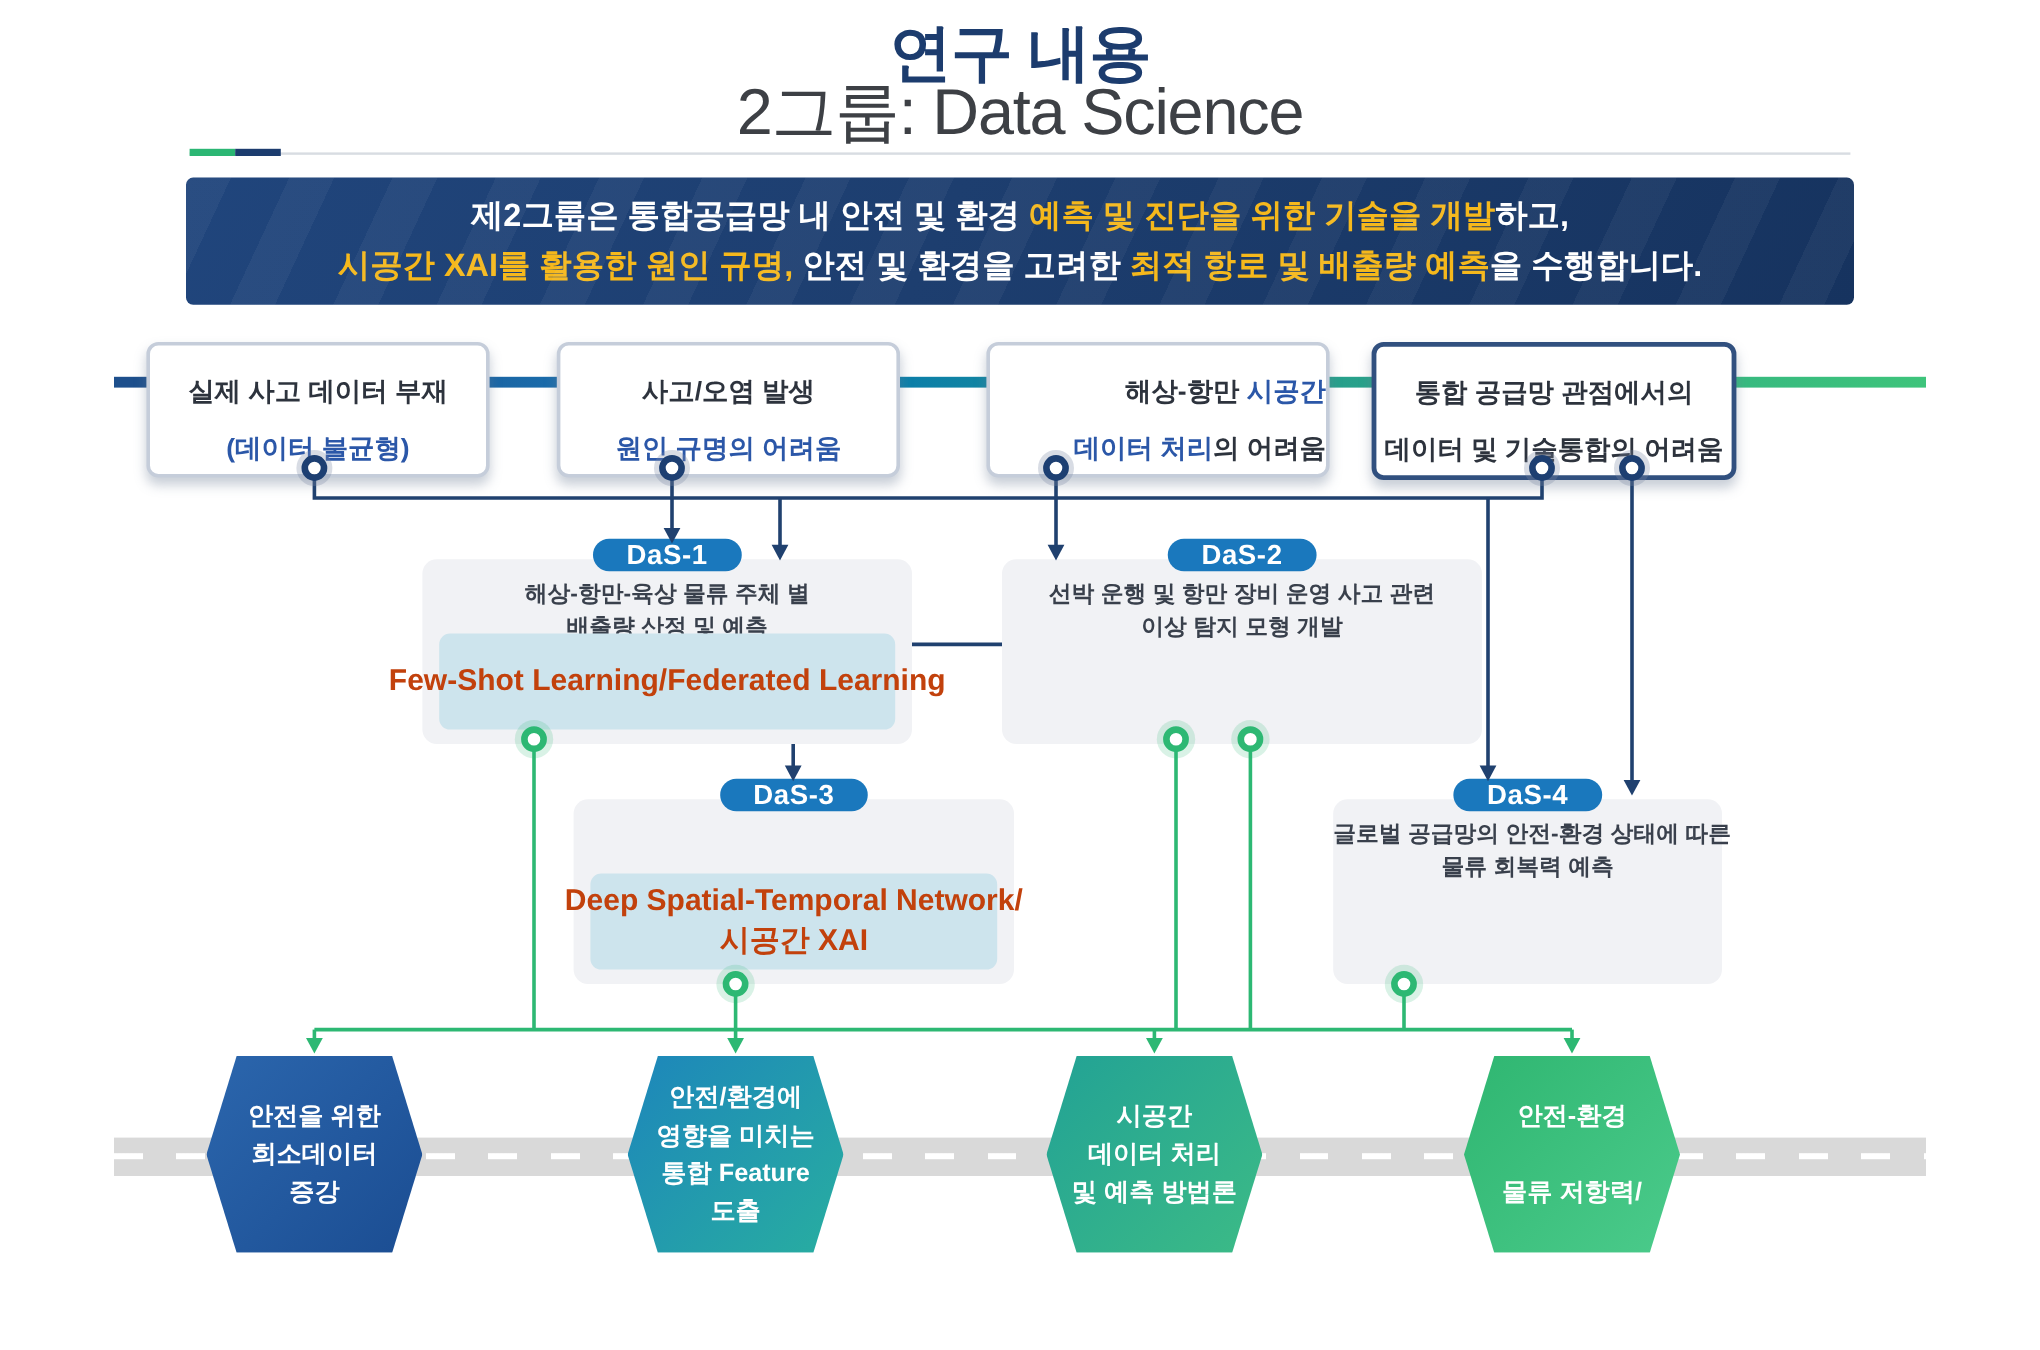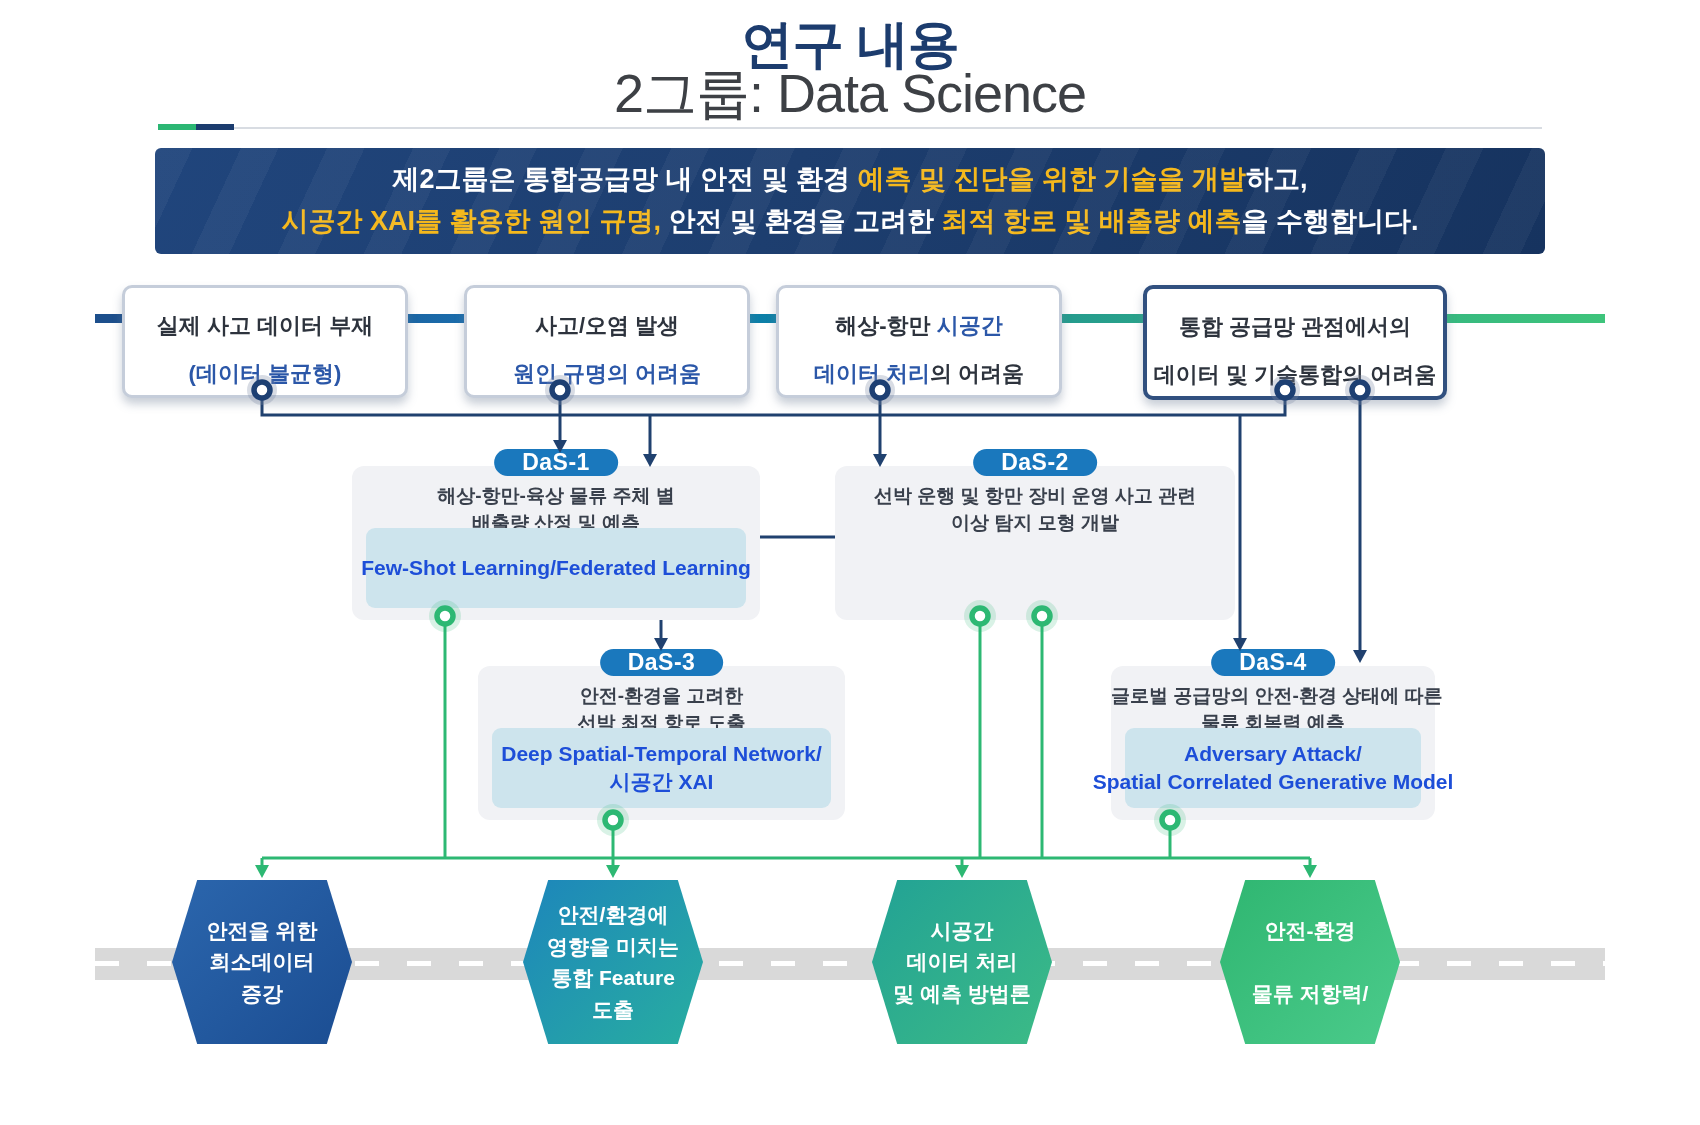--- a/index.html
+++ b/index.html
@@ -26,31 +26,31 @@
 
   
   .track{position:absolute;top:314px;left:95px;width:1510px;height:9px;z-index:1;
          background:linear-gradient(90deg,#1d4f8c 0%,#1d4f8c 8%,#1a6fae 26%,#0c7fa8 44%,#23988f 62%,#2fae84 78%,#3ec47b 100%);}
   .pbox{position:absolute;top:285px;height:107px;background:#ffffff;border:3px solid #c5cdda;border-radius:10px;
         box-shadow:0 6px 10px rgba(110,125,150,0.38);display:flex;flex-direction:column;justify-content:center;
         align-items:center;font-size:22px;font-weight:700;color:#2d333d;line-height:1.45;z-index:2;text-align:center;}
   .pbox div{white-space:nowrap;margin-top:16px;}
   .pbox .accent{color:#2b57a8;}
   .pbox.strong{border:4px solid #31507f;}
-  .p1{left:122px;width:280px;} .p2{left:464px;width:280px;} .p3{left:776px;width:280px;} .p4{left:1143px;width:296px;}
+  .p1{left:122px;width:280px;} .p2{left:464px;width:280px;} .p3{left:822px;width:280px;align-items:flex-end;} .p4{left:1143px;width:296px;}
 
   
   .tbox{position:absolute;background:#f1f2f5;border-radius:12px;z-index:2;}
   .pill{position:absolute;top:-17px;left:50%;transform:translateX(-50%);background:#1a78bd;color:#ffffff;
         font-weight:800;font-size:23px;padding:0 28px;border-radius:22px;white-space:nowrap;letter-spacing:0.5px;}
   .desc{margin-top:17px;text-align:center;font-size:19px;font-weight:600;color:#39404c;line-height:1.4;}
   .desc div{white-space:nowrap;}
   .method{position:absolute;left:14px;right:14px;bottom:12px;height:80px;background:#cde4ed;border-radius:9px;
         display:flex;flex-direction:column;justify-content:center;align-items:center;
-        font-size:21px;font-weight:800;color:#1d4ed8;line-height:1.35;text-align:center;}
+        font-size:25px;font-weight:800;color:#c2410c;line-height:1.35;text-align:center;}
   .method div{white-space:nowrap;}
   .t1{left:352px;top:466px;width:408px;height:154px;}
   .t2{left:835px;top:466px;width:400px;height:154px;}
   .t3{left:478px;top:666px;width:367px;height:154px;}
   .t4{left:1111px;top:666px;width:324px;height:154px;}
 
   
   .road{position:absolute;top:948px;left:95px;width:1510px;height:32px;background:#d9d9d9;z-index:1;}
   .road::after{content:"";position:absolute;left:0;right:0;top:13px;height:5px;
         background:repeating-linear-gradient(90deg,#ffffff 0 24px,rgba(255,255,255,0) 24px 52px);}
@@ -110,38 +110,30 @@
   </div>
   <div class="tbox t2">
     <div class="pill">DaS-2</div>
     <div class="desc">
         <div>선박 운행 및 항만 장비 운영 사고 관련</div>
         <div>이상 탐지 모형 개발</div>
       </div>
   </div>
   <div class="tbox t3">
     <div class="pill">DaS-3</div>
-    <div class="desc">
-        <div>안전-환경을 고려한</div>
-        <div>선박 최적 항로 도출</div>
-      </div>
     <div class="method">
         <div>Deep Spatial-Temporal Network/</div>
         <div>시공간 XAI</div>
       </div>
   </div>
   <div class="tbox t4">
     <div class="pill">DaS-4</div>
     <div class="desc">
         <div>글로벌 공급망의 안전-환경 상태에 따른</div>
         <div>물류 회복력 예측</div>
-      </div>
-    <div class="method">
-        <div>Adversary Attack/</div>
-        <div>Spatial Correlated Generative Model</div>
       </div>
   </div>
 
   <div class="road"></div>
   <div class="hex hx1" style="background: linear-gradient(135deg, rgb(43, 102, 173), rgb(27, 77, 146));">
       <div>안전을 위한</div>
       <div>희소데이터</div>
       <div>증강</div>
     </div>
   <div class="hex hx2" style="background: linear-gradient(135deg, rgb(29, 134, 187), rgb(40, 174, 160));">

